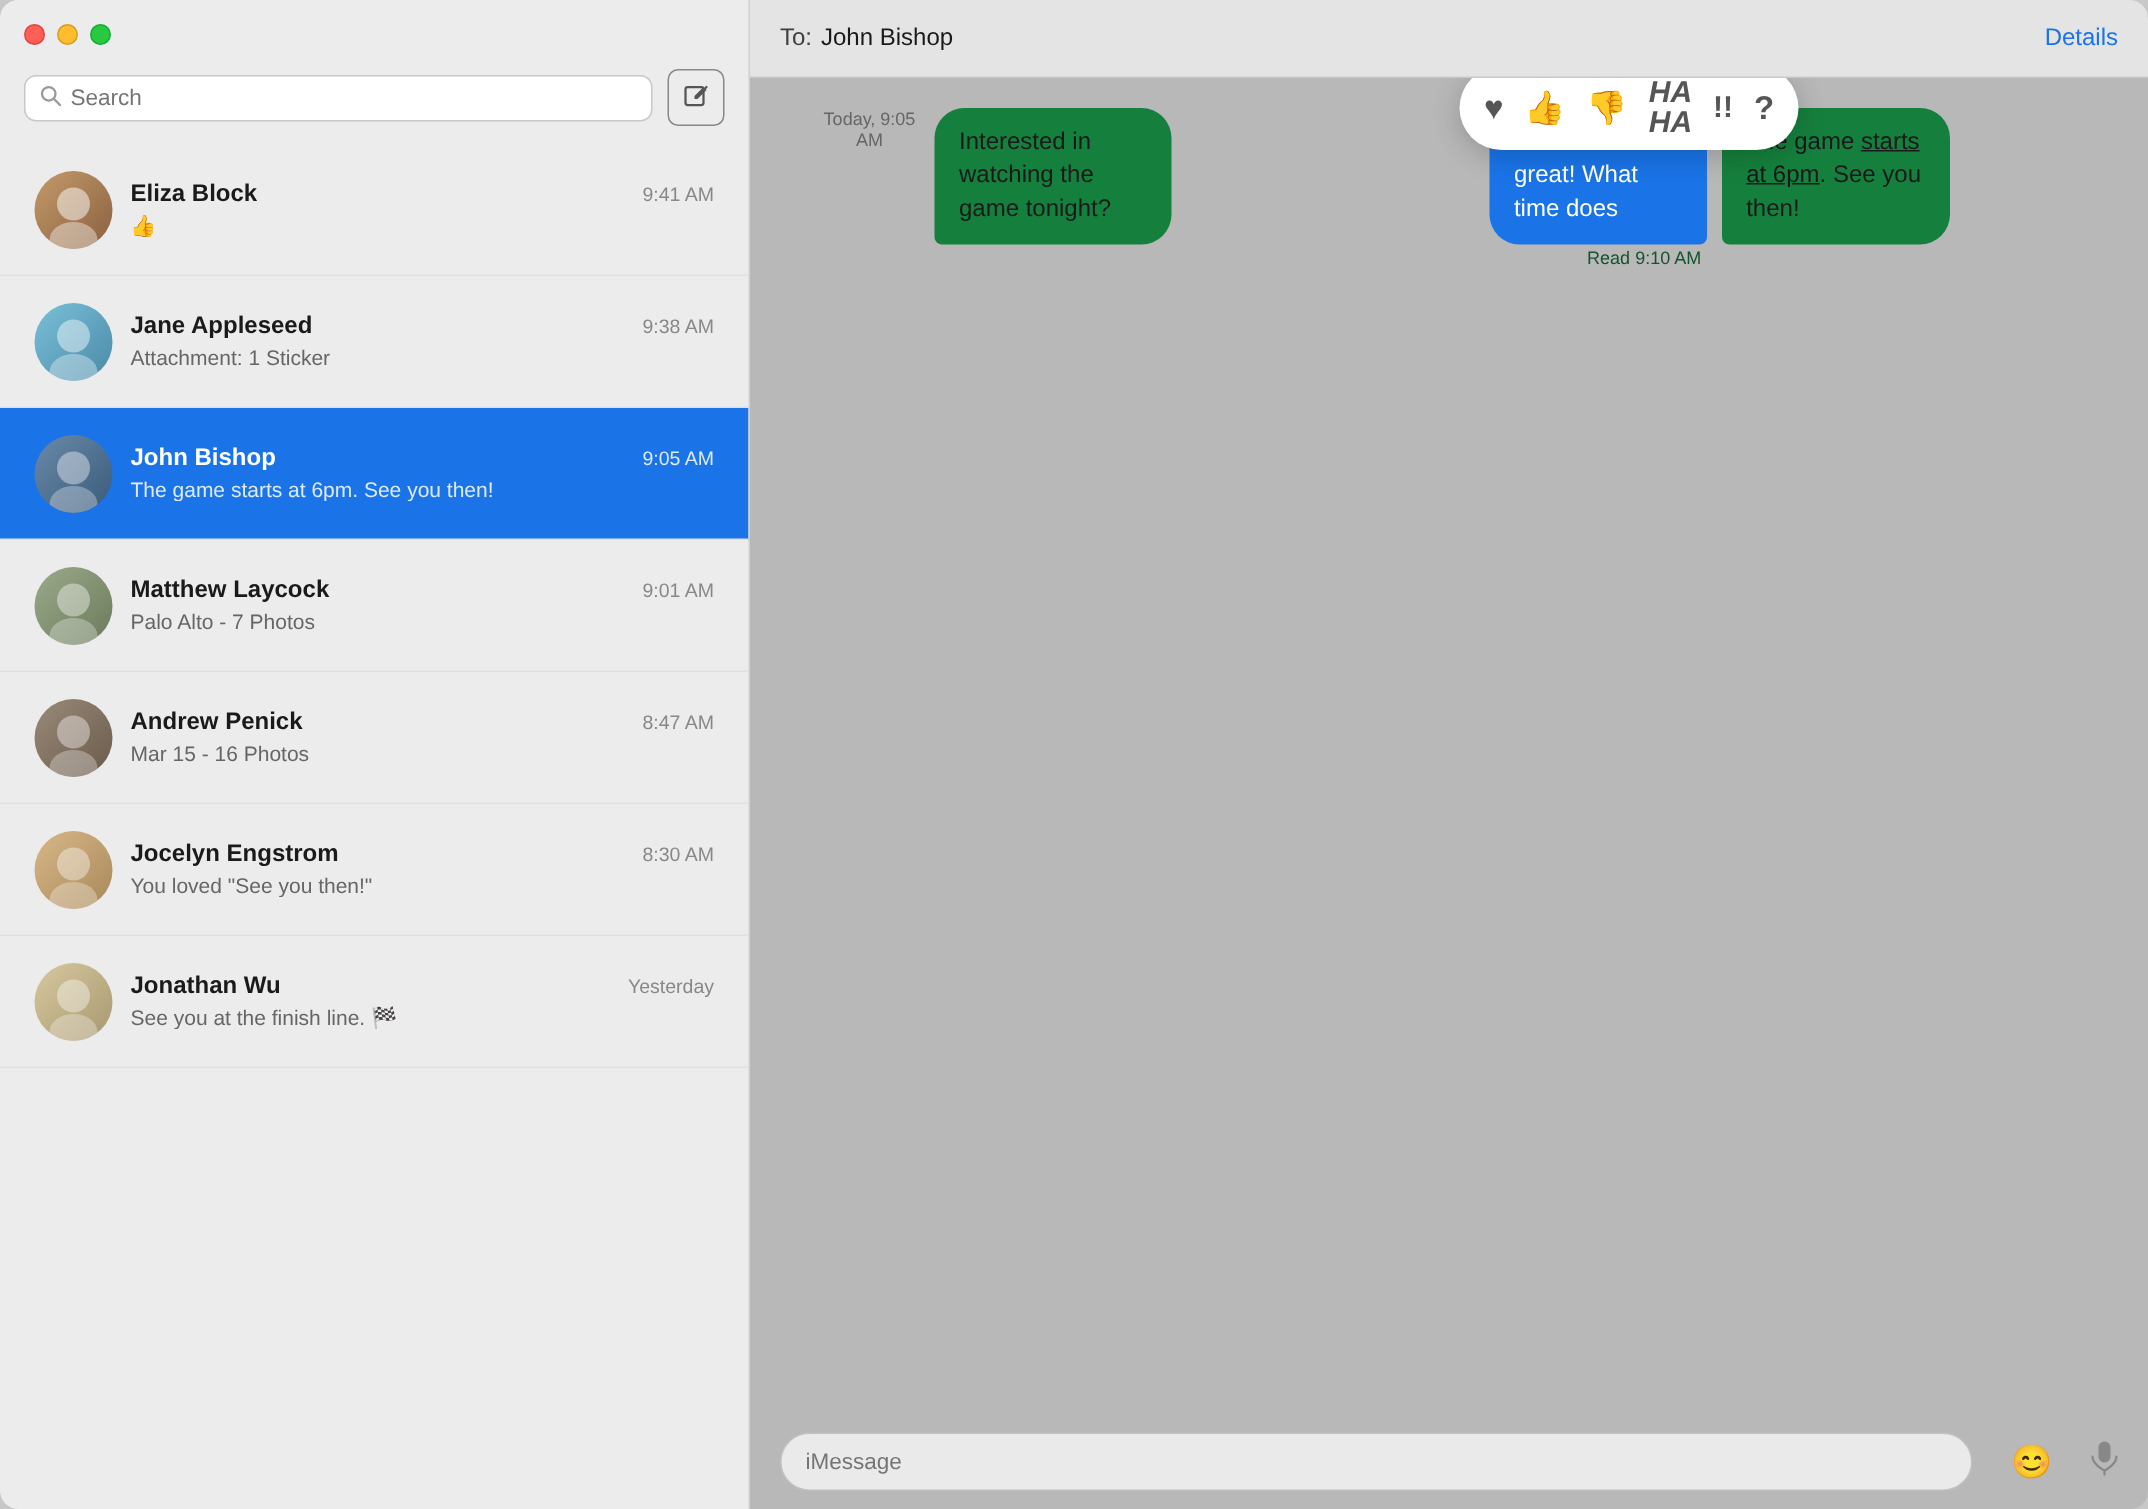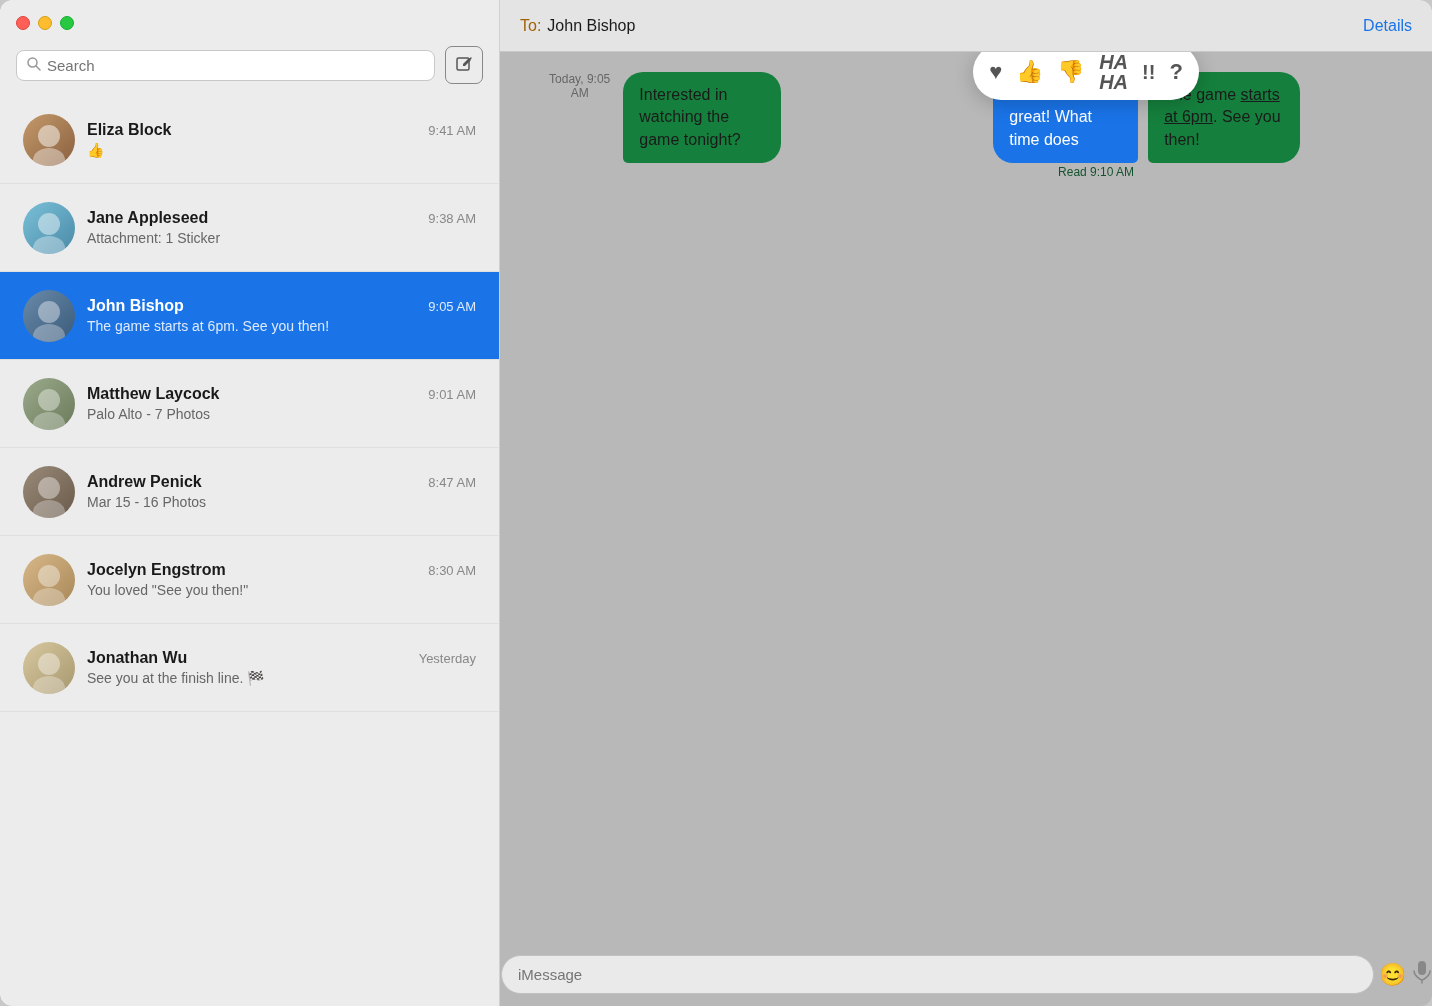--- a/index.html
+++ b/index.html
@@ -173,21 +173,21 @@
       min-height: 52px;
     }
 
     .chat-to {
       display: flex;
       align-items: center;
       gap: 6px;
       font-size: 16px;
     }
     .chat-to-label {
-      color: #a16207;
+      color: #404040;
     }
     .chat-to-name {
       color: #1a1a1a;
       font-weight: 500;
     }
     .details-btn {
       color: #1a74e8;
       font-size: 16px;
       cursor: pointer;
       background: none;
@@ -284,24 +284,24 @@
     .tapback-question {
       font-size: 22px;
       font-weight: 900;
       color: #555;
       cursor: pointer;
     }
 
     
     .input-area {
       background: #b8b8b8;
-      padding: 12px 1px;
-      display: flex;
-      align-items: center;
-      gap: 6px;
+      padding: 12px 20px;
+      display: flex;
+      align-items: center;
+      gap: 26px;
     }
     .message-input {
       flex: 1;
       background: rgba(255,255,255,0.7);
       border: 1px solid #c0c0c0;
       border-radius: 20px;
       padding: 10px 16px;
       font-size: 15px;
       color: #999;
       outline: none;

